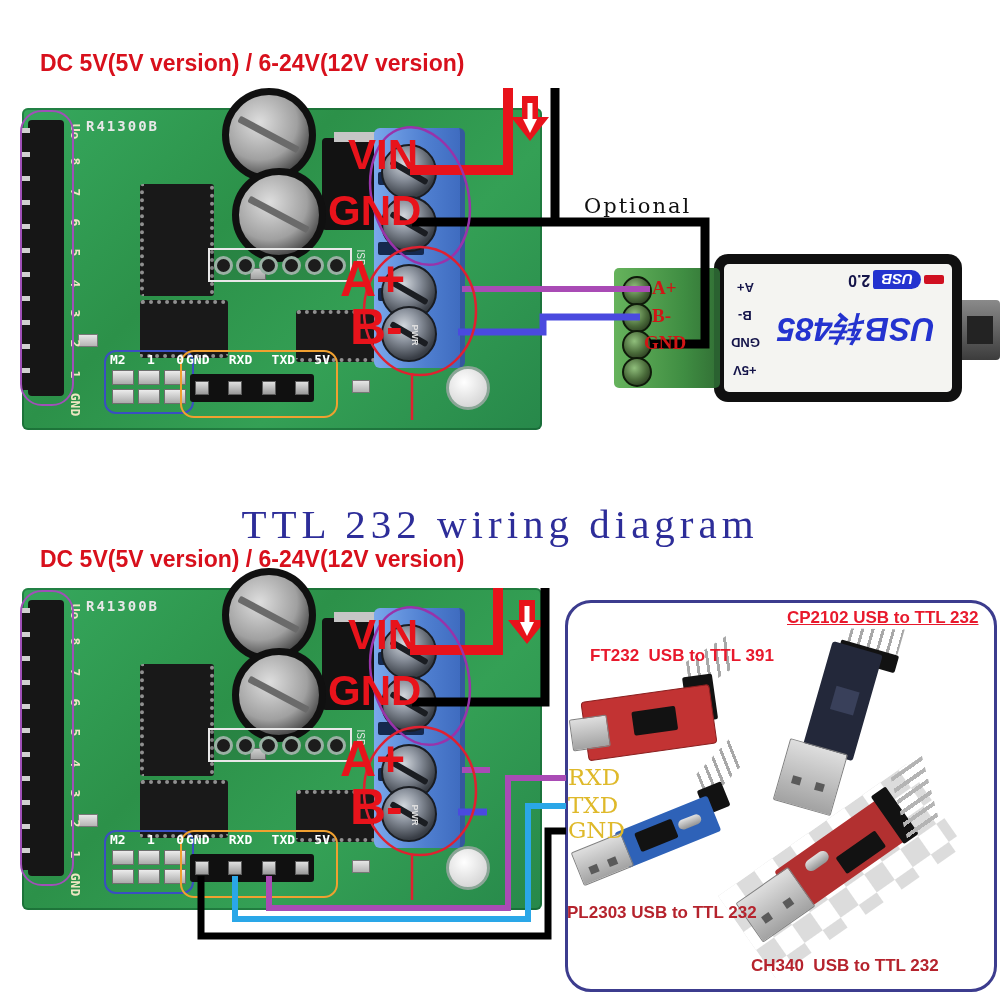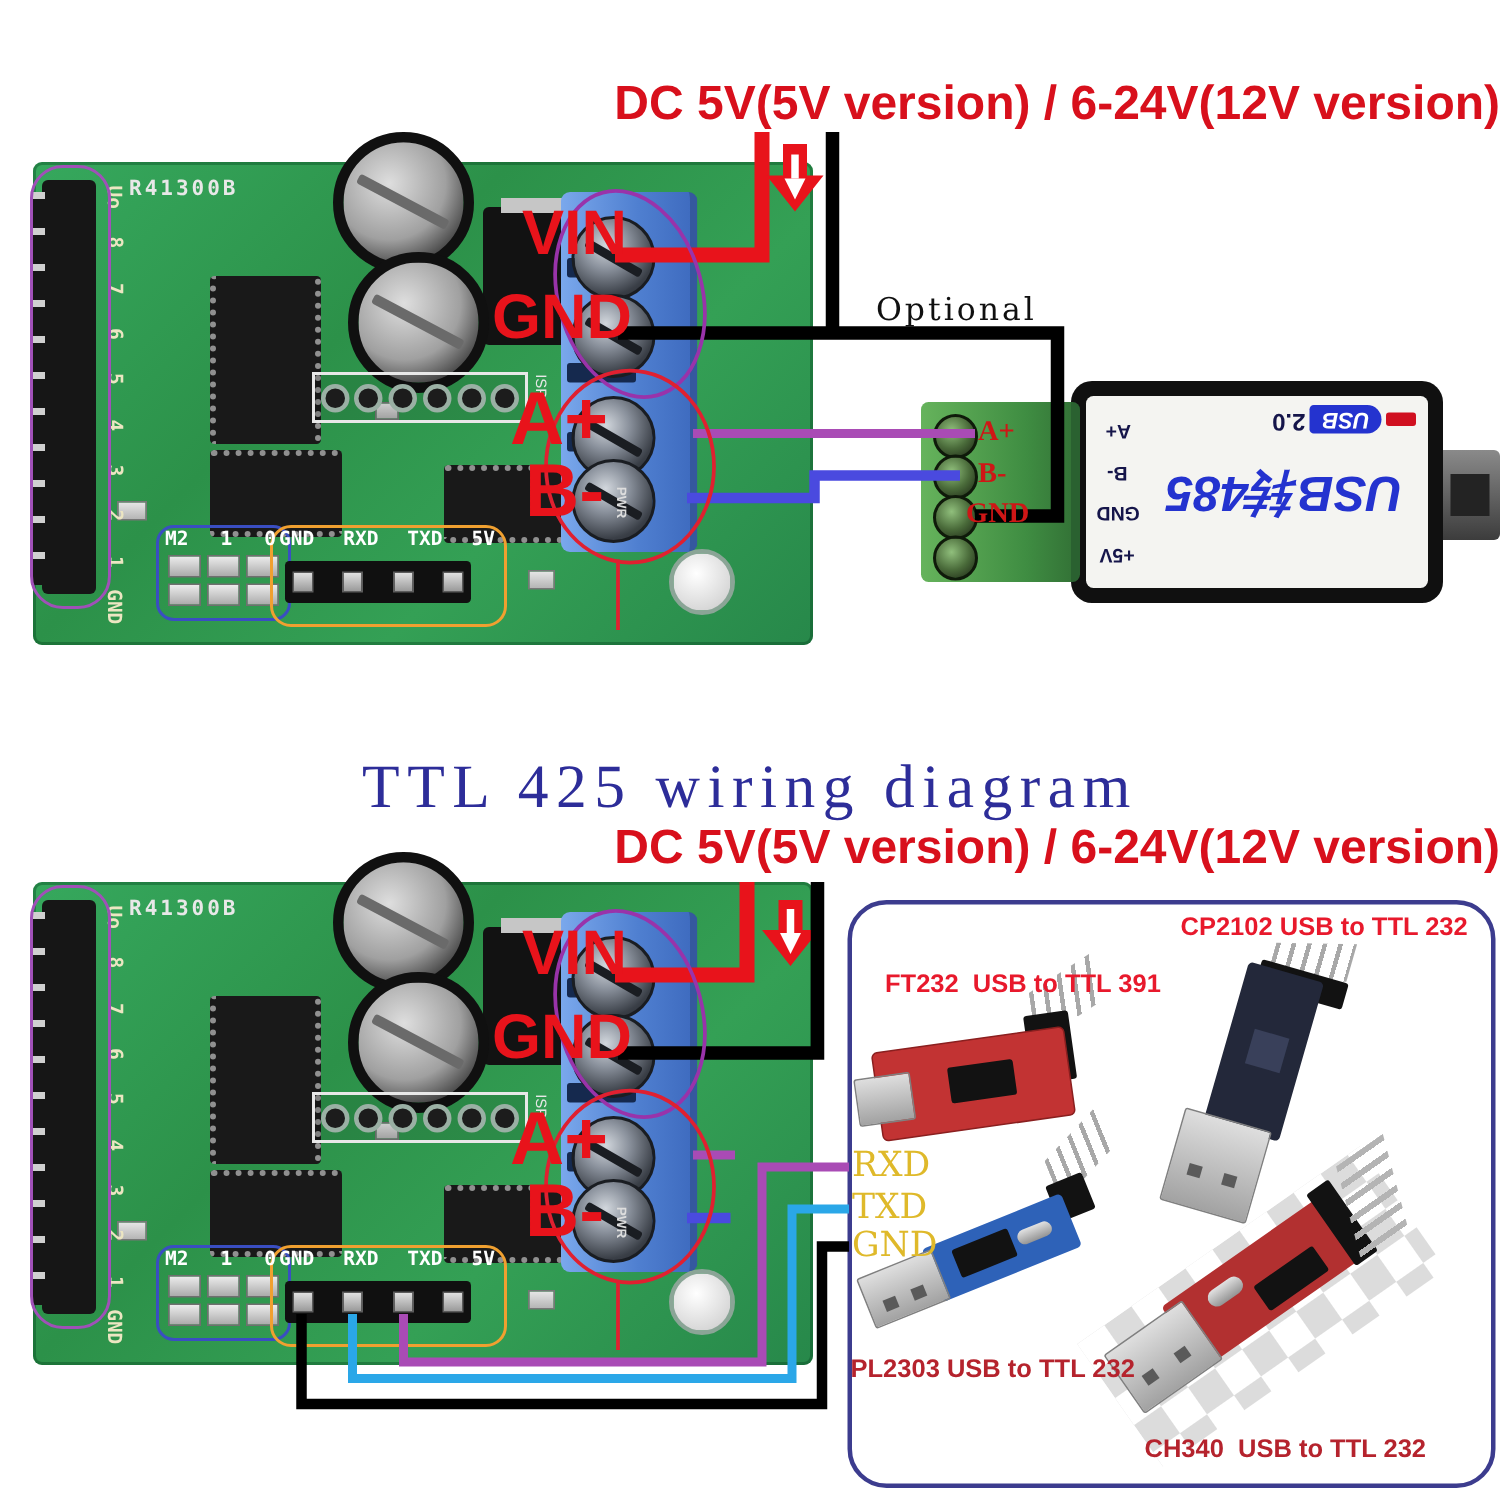--- a/index.html
+++ b/index.html
@@ -2,22 +2,22 @@
 <html><head>
 <meta charset="utf-8">
 <style>
   html,body{margin:0;padding:0;background:#fff;}
   #canvas{position:relative;width:1000px;height:1000px;background:#fff;overflow:hidden;
           font-family:"Liberation Sans",sans-serif;}
 
   
   .title{position:absolute;left:0;width:1000px;text-align:center;z-index:30;
          font-family:"Liberation Serif",serif;font-size:41px;color:#2d2d99;letter-spacing:5px;}
-  .subtitle{position:absolute;left:40px;width:960px;text-align:right;z-index:30;
-            font-weight:bold;font-size:32px;color:#d8101c;}
+  .subtitle{position:absolute;left:40px;width:960px;text-align:left;z-index:30;
+            font-weight:bold;font-size:23px;color:#d8101c;}
 
   
   .pcb{position:absolute;left:22px;width:520px;height:322px;z-index:10;}
   .board{position:absolute;inset:0;border-radius:6px;
          background:linear-gradient(135deg,#36a85d 0%,#2c9149 38%,#34a055 66%,#27884a 100%);
          box-shadow:inset 0 0 0 2px rgba(0,60,25,.35);}
   .outline-purple{position:absolute;left:-2px;top:2px;width:50px;height:292px;
          border:2.5px solid #a050b8;border-radius:22px;z-index:6;}
   .hdr{position:absolute;left:6px;top:12px;width:36px;height:276px;background:#161616;border-radius:4px;z-index:4;}
   .hdr-pins{position:absolute;left:-7px;top:8px;width:9px;height:262px;
@@ -113,21 +113,21 @@
   svg.overlay{position:absolute;left:0;top:0;z-index:20;}
   .checker{position:absolute;background:repeating-conic-gradient(#dcdcdc 0% 25%,transparent 0% 50%);
        background-size:44px 44px;}
 </style>
 </head>
 <body>
 
 <div id="canvas">
 
   <div class="subtitle" style="top:50px;">DC 5V(5V version) / 6-24V(12V version)</div>
-  <div class="title" style="top:500px;">TTL 425 wiring diagram</div>
+  <div class="title" style="top:500px;">TTL 232 wiring diagram</div>
   <div class="subtitle" style="top:546px;">DC 5V(5V version) / 6-24V(12V version)</div>
 
   <div class="pcb" id="pcb-top" style="top:108px;">
     <div class="board"></div>
     <div class="outline-purple"></div>
     <div class="hdr">
       <div class="hdr-pins"></div>
     </div>
     <div class="pinlabels">
       <span>Uo</span>
@@ -273,23 +273,23 @@
     </div>
     <div class="ablack" style="left:172px;top:34px;width:18px;height:58px;"></div>
     <div class="apins-v" style="left:188px;top:30px;width:38px;height:62px;transform:skewX(-20deg);"></div>
     <div class="ausb" style="left:0;top:44px;width:62px;height:46px;">
       <i style="left:12px;"></i>
         <i style="left:38px;"></i>
     </div>
   </div>
 
   <div class="adapter-label lbl-bright" style="left:590px;top:646px;">FT232  USB to TTL 391</div>
-  <div class="adapter-label lbl-bright" style="left:787px;top:608px;">CP2102 USB to TTL 232</div>
+  <div class="adapter-label lbl-bright" style="left:787px;top:608px;text-decoration:underline;">CP2102 USB to TTL 232</div>
   <div class="adapter-label lbl-dark" style="left:567px;top:903px;">PL2303 USB to TTL 232</div>
-  <div class="adapter-label lbl-dark" style="left:751px;top:956px;margin-left:12px;">CH340  USB to TTL 232</div>
+  <div class="adapter-label lbl-dark" style="left:751px;top:956px;">CH340  USB to TTL 232</div>
 
   <div class="siglabel" style="left:568px;top:764px;">RXD</div>
   <div class="siglabel" style="left:568px;top:792px;">TXD</div>
   <div class="siglabel" style="left:568px;top:817px;">GND</div>
 
   <div class="biglabel sz42" style="left:348px;top:134px;">VIN</div>
   <div class="biglabel sz42" style="left:328px;top:190px;">GND</div>
   <div class="biglabel sz50" style="left:340px;top:254px;">A+</div>
   <div class="biglabel sz50" style="left:350px;top:302px;">B-</div>
   <div class="biglabel sz42" style="left:348px;top:614px;">VIN</div>

